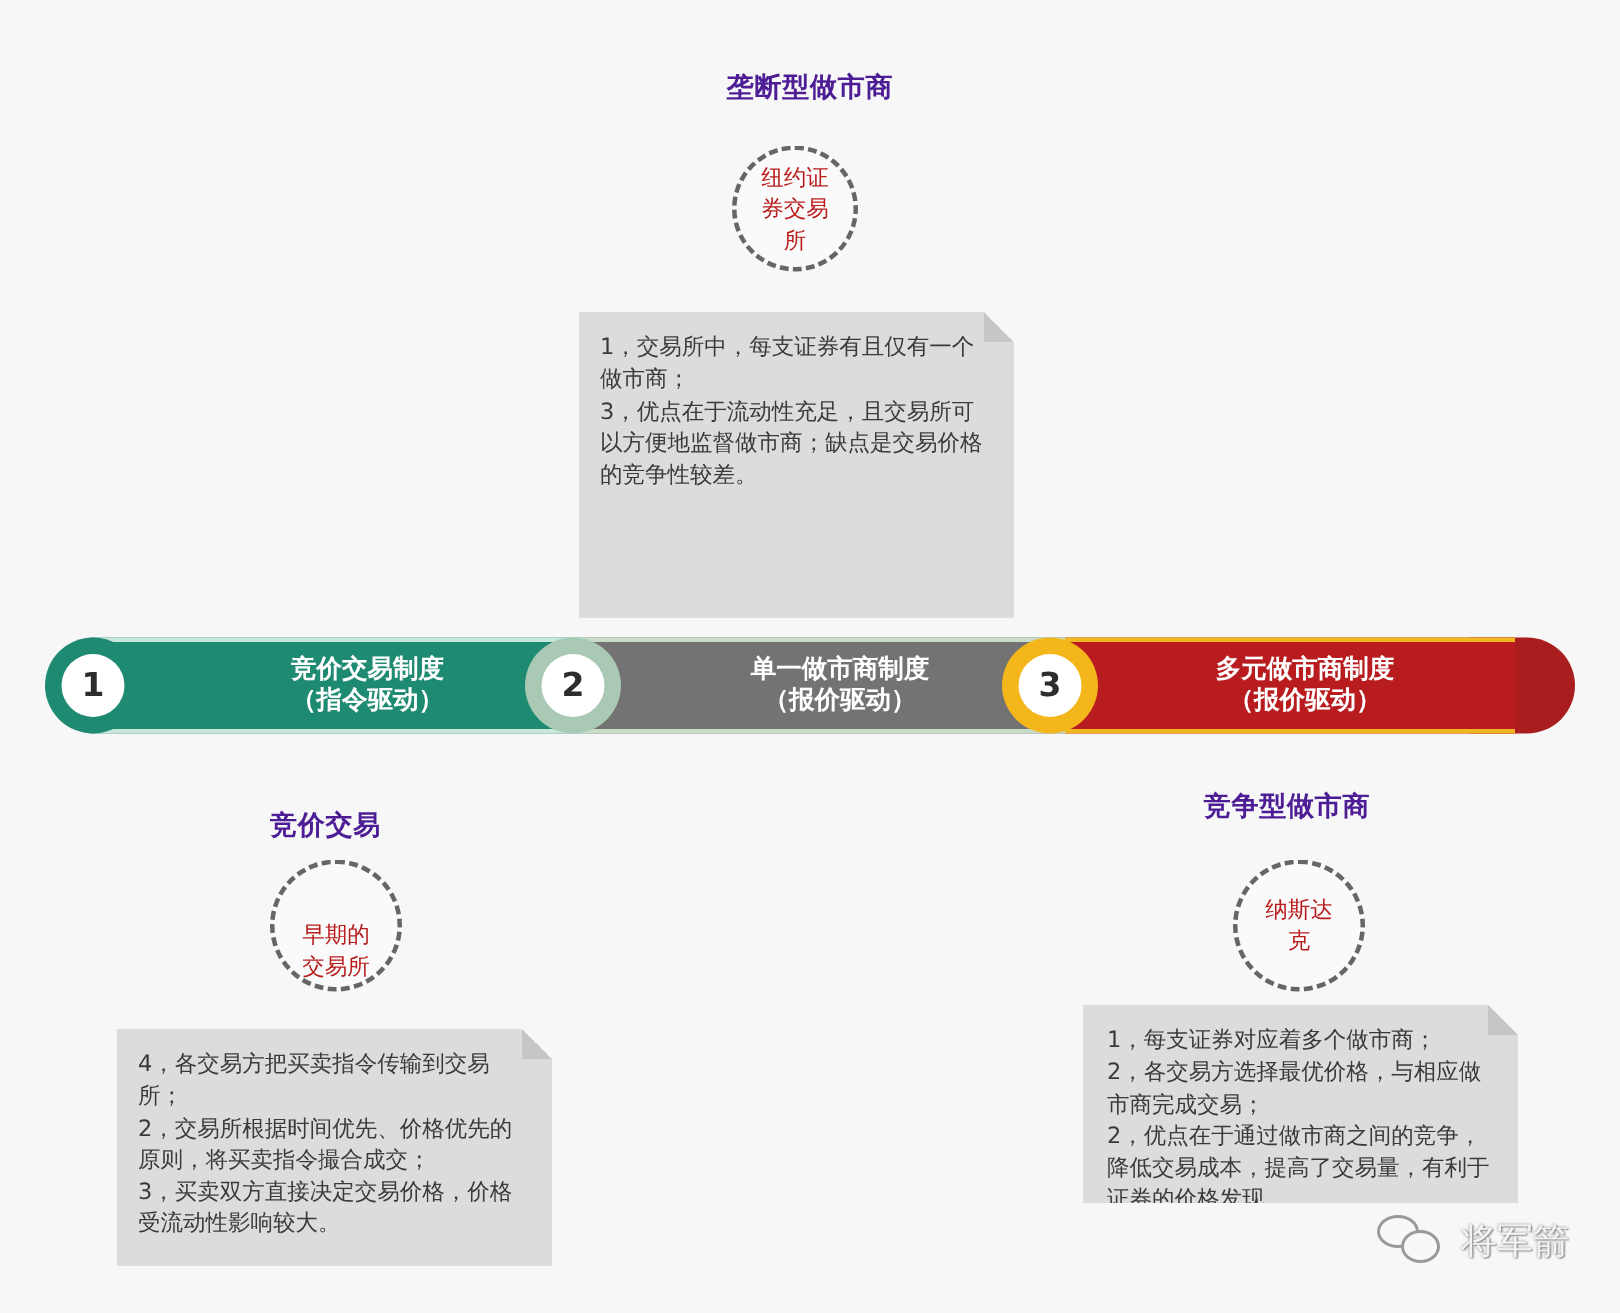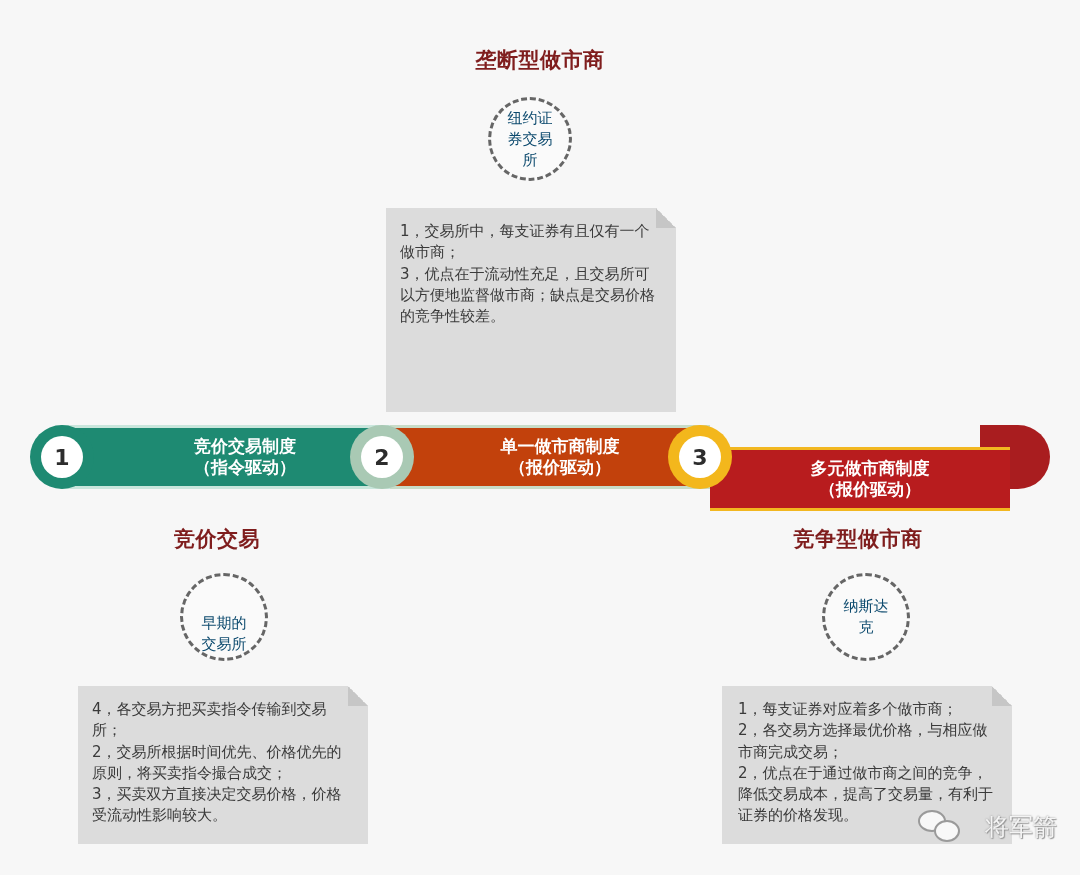--- a/index.html
+++ b/index.html
@@ -10,23 +10,23 @@
       width: 1080px;
       height: 875px;
       background: #f7f7f7;
       position: relative;
       overflow: hidden;
       font-family: "DejaVu Sans", "Liberation Sans", sans-serif;
       color: #333;
     }
     .section-title {
       position: absolute;
-      font-size: 21px;
+      font-size: 18px;
       font-weight: bold;
-      color: #7f1d1d;
+      color: #4c1d95;
       text-align: center;
       letter-spacing: 0.5px;
       white-space: nowrap;
     }
     .dash-circle {
       position: absolute;
       width: 84px;
       height: 84px;
       border: 3px dashed #666;
       border-radius: 50%;
@@ -34,21 +34,21 @@
       display: flex;
       align-items: center;
       justify-content: center;
       text-align: center;
       box-sizing: border-box;
     }
     .dash-circle span {
       display: block;
       font-size: 15px;
       line-height: 21px;
-      color: #0c4a6e;
+      color: #b91c1c;
       width: 52px;
       word-break: break-all;
     }
     .note {
       position: absolute;
       background: #dcdcdc;
       box-sizing: border-box;
       padding: 13px 12px 10px 14px;
       font-size: 15px;
       line-height: 21.3px;
@@ -96,33 +96,32 @@
       left: 30px;
       width: 330px;
       background: #1e8a72;
       border-top: 3px solid #c9e6dc;
       border-bottom: 3px solid #c9e6dc;
       padding-left: 40px;
     }
     .seg2 {
       left: 360px;
       width: 320px;
-      background: #c2410c;
+      background: #737373;
       border-top: 3px solid #c8dcc8;
       border-bottom: 3px solid #c8dcc8;
       padding-left: 20px;
     }
     .seg3 {
       left: 680px;
       width: 300px;
       background: #b81c1e;
       border-top: 3px solid #f2b720;
       border-bottom: 3px solid #f2b720;
       padding-left: 20px;
-      margin-top: 22px;
     }
     .endcap-right {
       position: absolute;
       left: 950px;
       top: 0;
       width: 70px;
       height: 64px;
       border-radius: 0 32px 32px 0;
       background: #a91d1f;
     }
@@ -152,21 +151,21 @@
     .num1 { left: 0; background: #1e8a72; }
     .num2 { left: 320px; background: #a9c9b4; }
     .num3 { left: 638px; background: #f3b71c; }
 
     .watermark {
       position: absolute;
       left: 918px;
       top: 810px;
       display: flex;
       align-items: center;
-      gap: 23px;
+      gap: 12px;
       color: #f4f4f4;
       font-size: 24px;
       text-shadow: 0 0 2px #888, 1px 1px 1px #999;
     }
     .wechat-icon {
       width: 44px;
       height: 34px;
       position: relative;
     }
     .wechat-icon .b1, .wechat-icon .b2 {
@@ -219,40 +218,40 @@
     <div class="inner">1</div>
   </div>
   <div class="num-circle num2">
     <div class="inner">2</div>
   </div>
   <div class="num-circle num3">
     <div class="inner">3</div>
   </div>
 </div>
 
-<div class="section-title" style="left:137px; top:525px; width:160px;">竞价交易</div>
+<div class="section-title" style="left:137px; top:538px; width:160px;">竞价交易</div>
 
 <div class="dash-circle" style="left:180px; top:573px; width:88px; height:88px;">
   <span style="width:50px;margin-top:34px;">早期的交易所</span>
 </div>
 
 <div class="note" style="left:78px; top:686px; width:290px; height:158px;">
   <div class="fold"></div>
   <p>4，各交易方把买卖指令传输到交易所；</p>
   <p>2，交易所根据时间优先、价格优先的原则，将买卖指令撮合成交；</p>
   <p>3，买卖双方直接决定交易价格，价格受流动性影响较大。</p>
 </div>
 
 <div class="section-title" style="left:778px; top:525px; width:160px;">竞争型做市商</div>
 
 <div class="dash-circle" style="left:822px; top:573px; width:88px; height:88px;">
   <span style="width:50px;">纳斯达克</span>
 </div>
 
-<div class="note" style="left:722px; top:686px; width:290px; height:158px;padding-left:16px;">
+<div class="note" style="left:722px; top:670px; width:290px; height:132px;padding-left:16px;">
   <div class="fold"></div>
   <p>1，每支证券对应着多个做市商；</p>
   <p>2，各交易方选择最优价格，与相应做市商完成交易；</p>
   <p>2，优点在于通过做市商之间的竞争，降低交易成本，提高了交易量，有利于证券的价格发现。</p>
 </div>
 
 <div class="watermark">
   <div class="wechat-icon">
     <div class="b1"></div>
     <div class="b2"></div>

